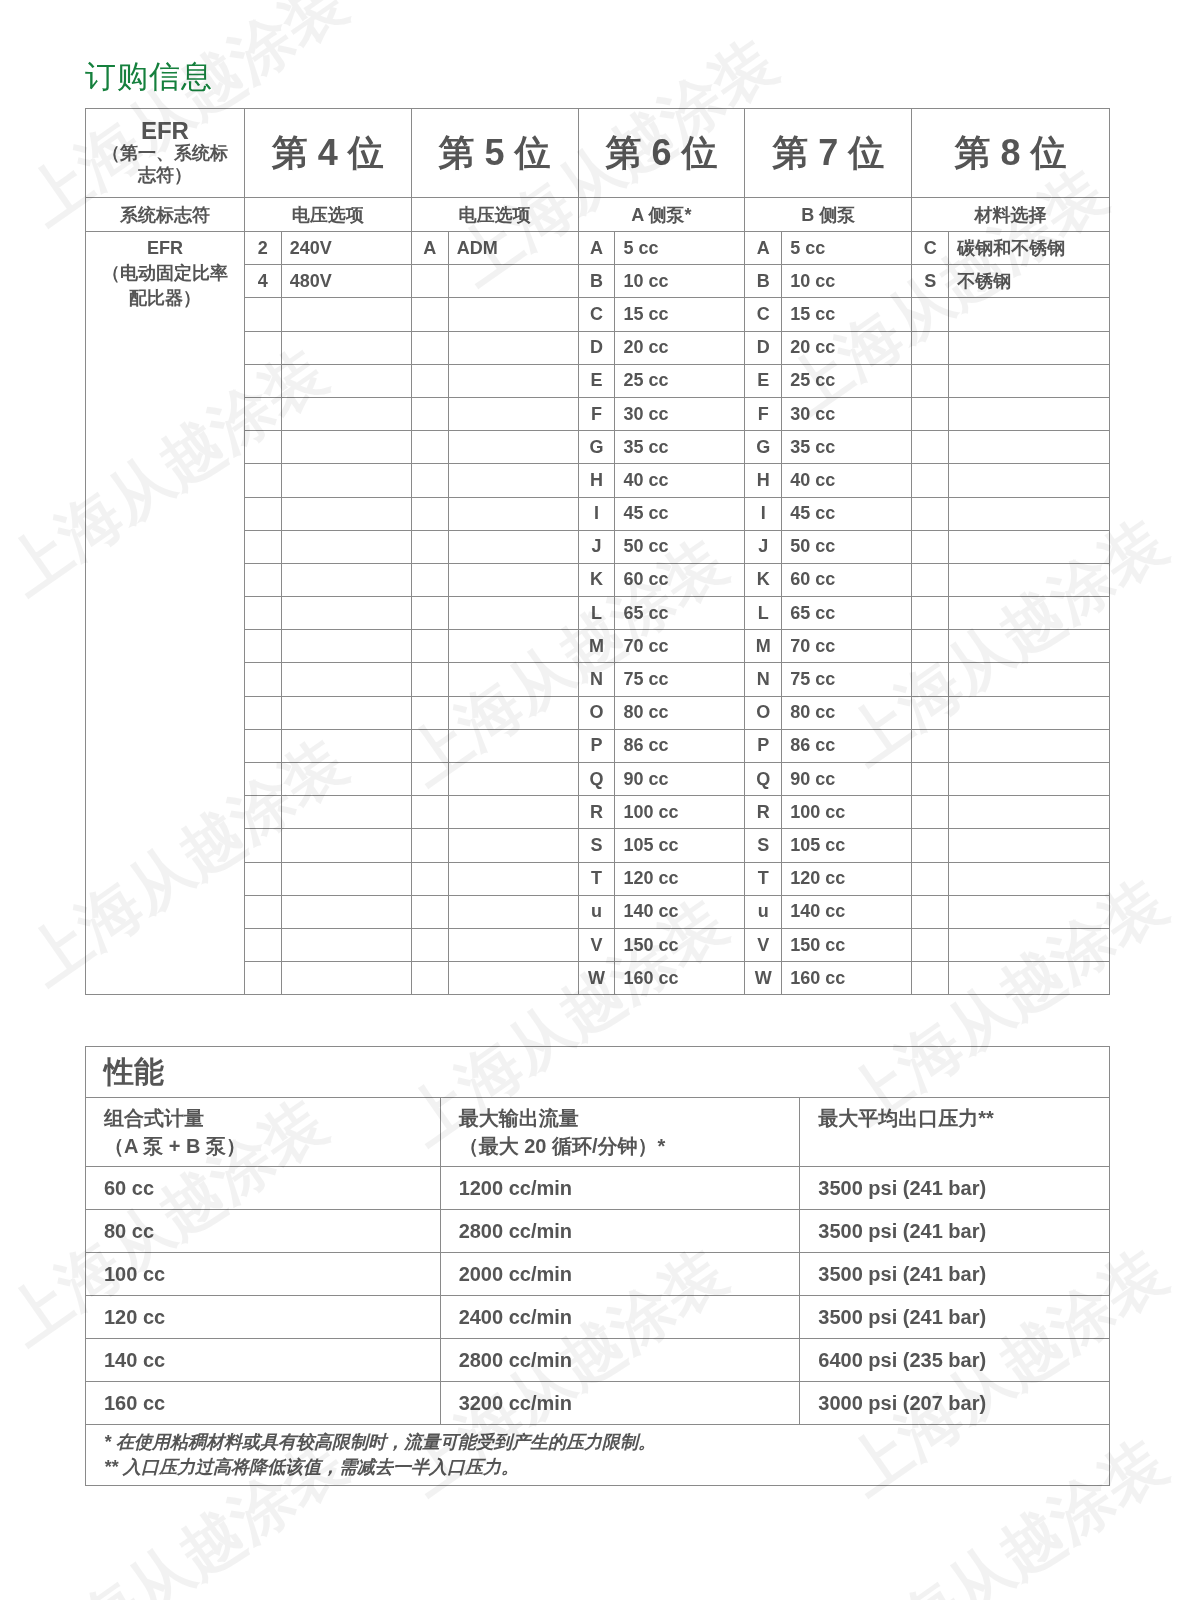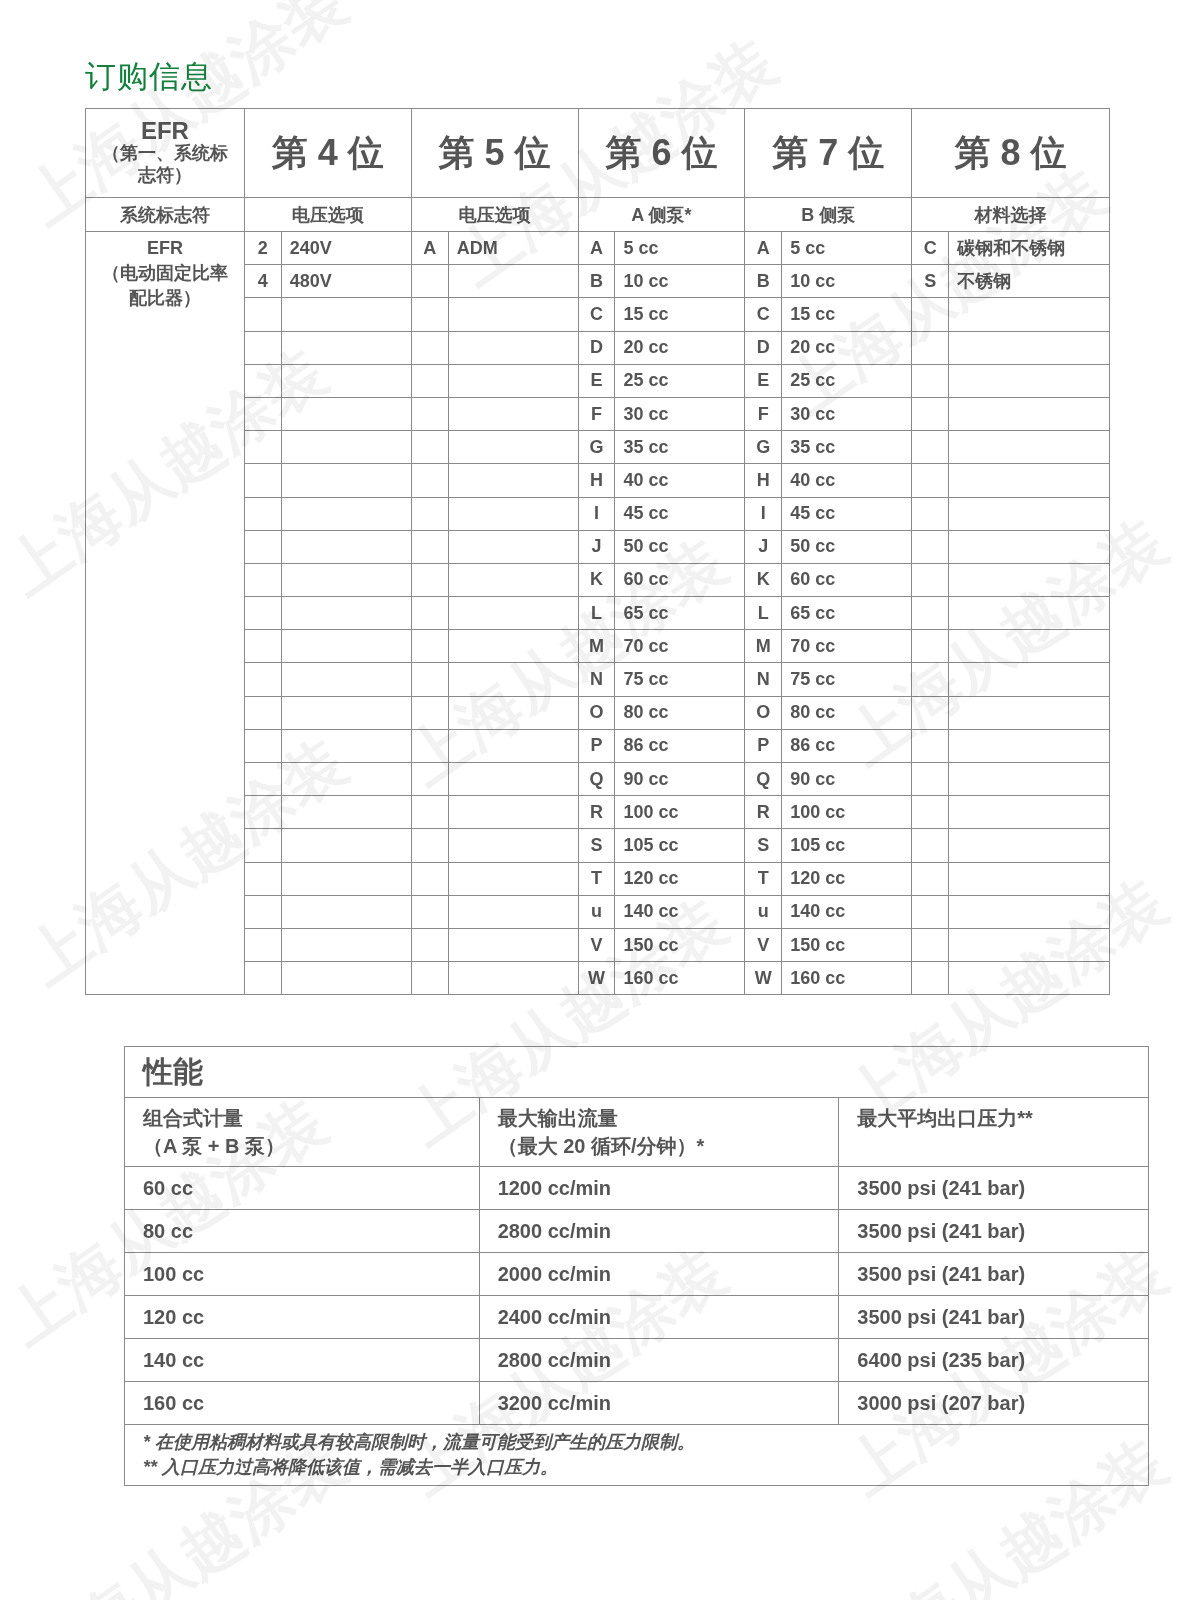--- a/index.html
+++ b/index.html
@@ -9,21 +9,21 @@
   td{border:1.5px solid #8a8a8a;padding:0;color:#555;}
   #order{left:85px;top:108px;width:1025px;}
   #order .h1 td{height:88px;text-align:center;font-size:36px;}
   #order .h1 td.efr{font-size:18px;line-height:22px;}
   #order .h1 td.efr .big{font-size:24px;}
   #order .h2 td{height:33px;text-align:center;font-size:18px;margin-top:48px;}
   #order .r td{height:32.2px;font-size:18px;}
   #order td.code{text-align:center;width:34px;}
   #order td.val{padding-left:8px;}
   #order td.efr-body{text-align:center;vertical-align:top;font-size:18px;line-height:25px;padding-top:4px;}
-  #perf{left:85px;top:1046px;width:1025px;margin-left:39px;}
+  #perf{left:85px;top:1046px;width:1025px;}
   #perf td{font-size:20px;padding-left:18px;}
   #perf .ptitle td{height:50px;font-size:30px;padding-left:18px;border-bottom:1.5px solid #8a8a8a;}
   #perf .phead td{height:62px;vertical-align:top;padding-top:6px;line-height:28px;}
   #perf .prow td{height:42px;}
   #perf .notes td{height:60px;font-style:italic;font-size:18px;line-height:25px;padding-top:0;}
   .wm{position:absolute;font-size:62px;color:rgba(0,0,0,0.05);transform:rotate(-35deg);white-space:nowrap;pointer-events:none;font-weight:bold;}
 </style>
 </head>
 <body>
 

